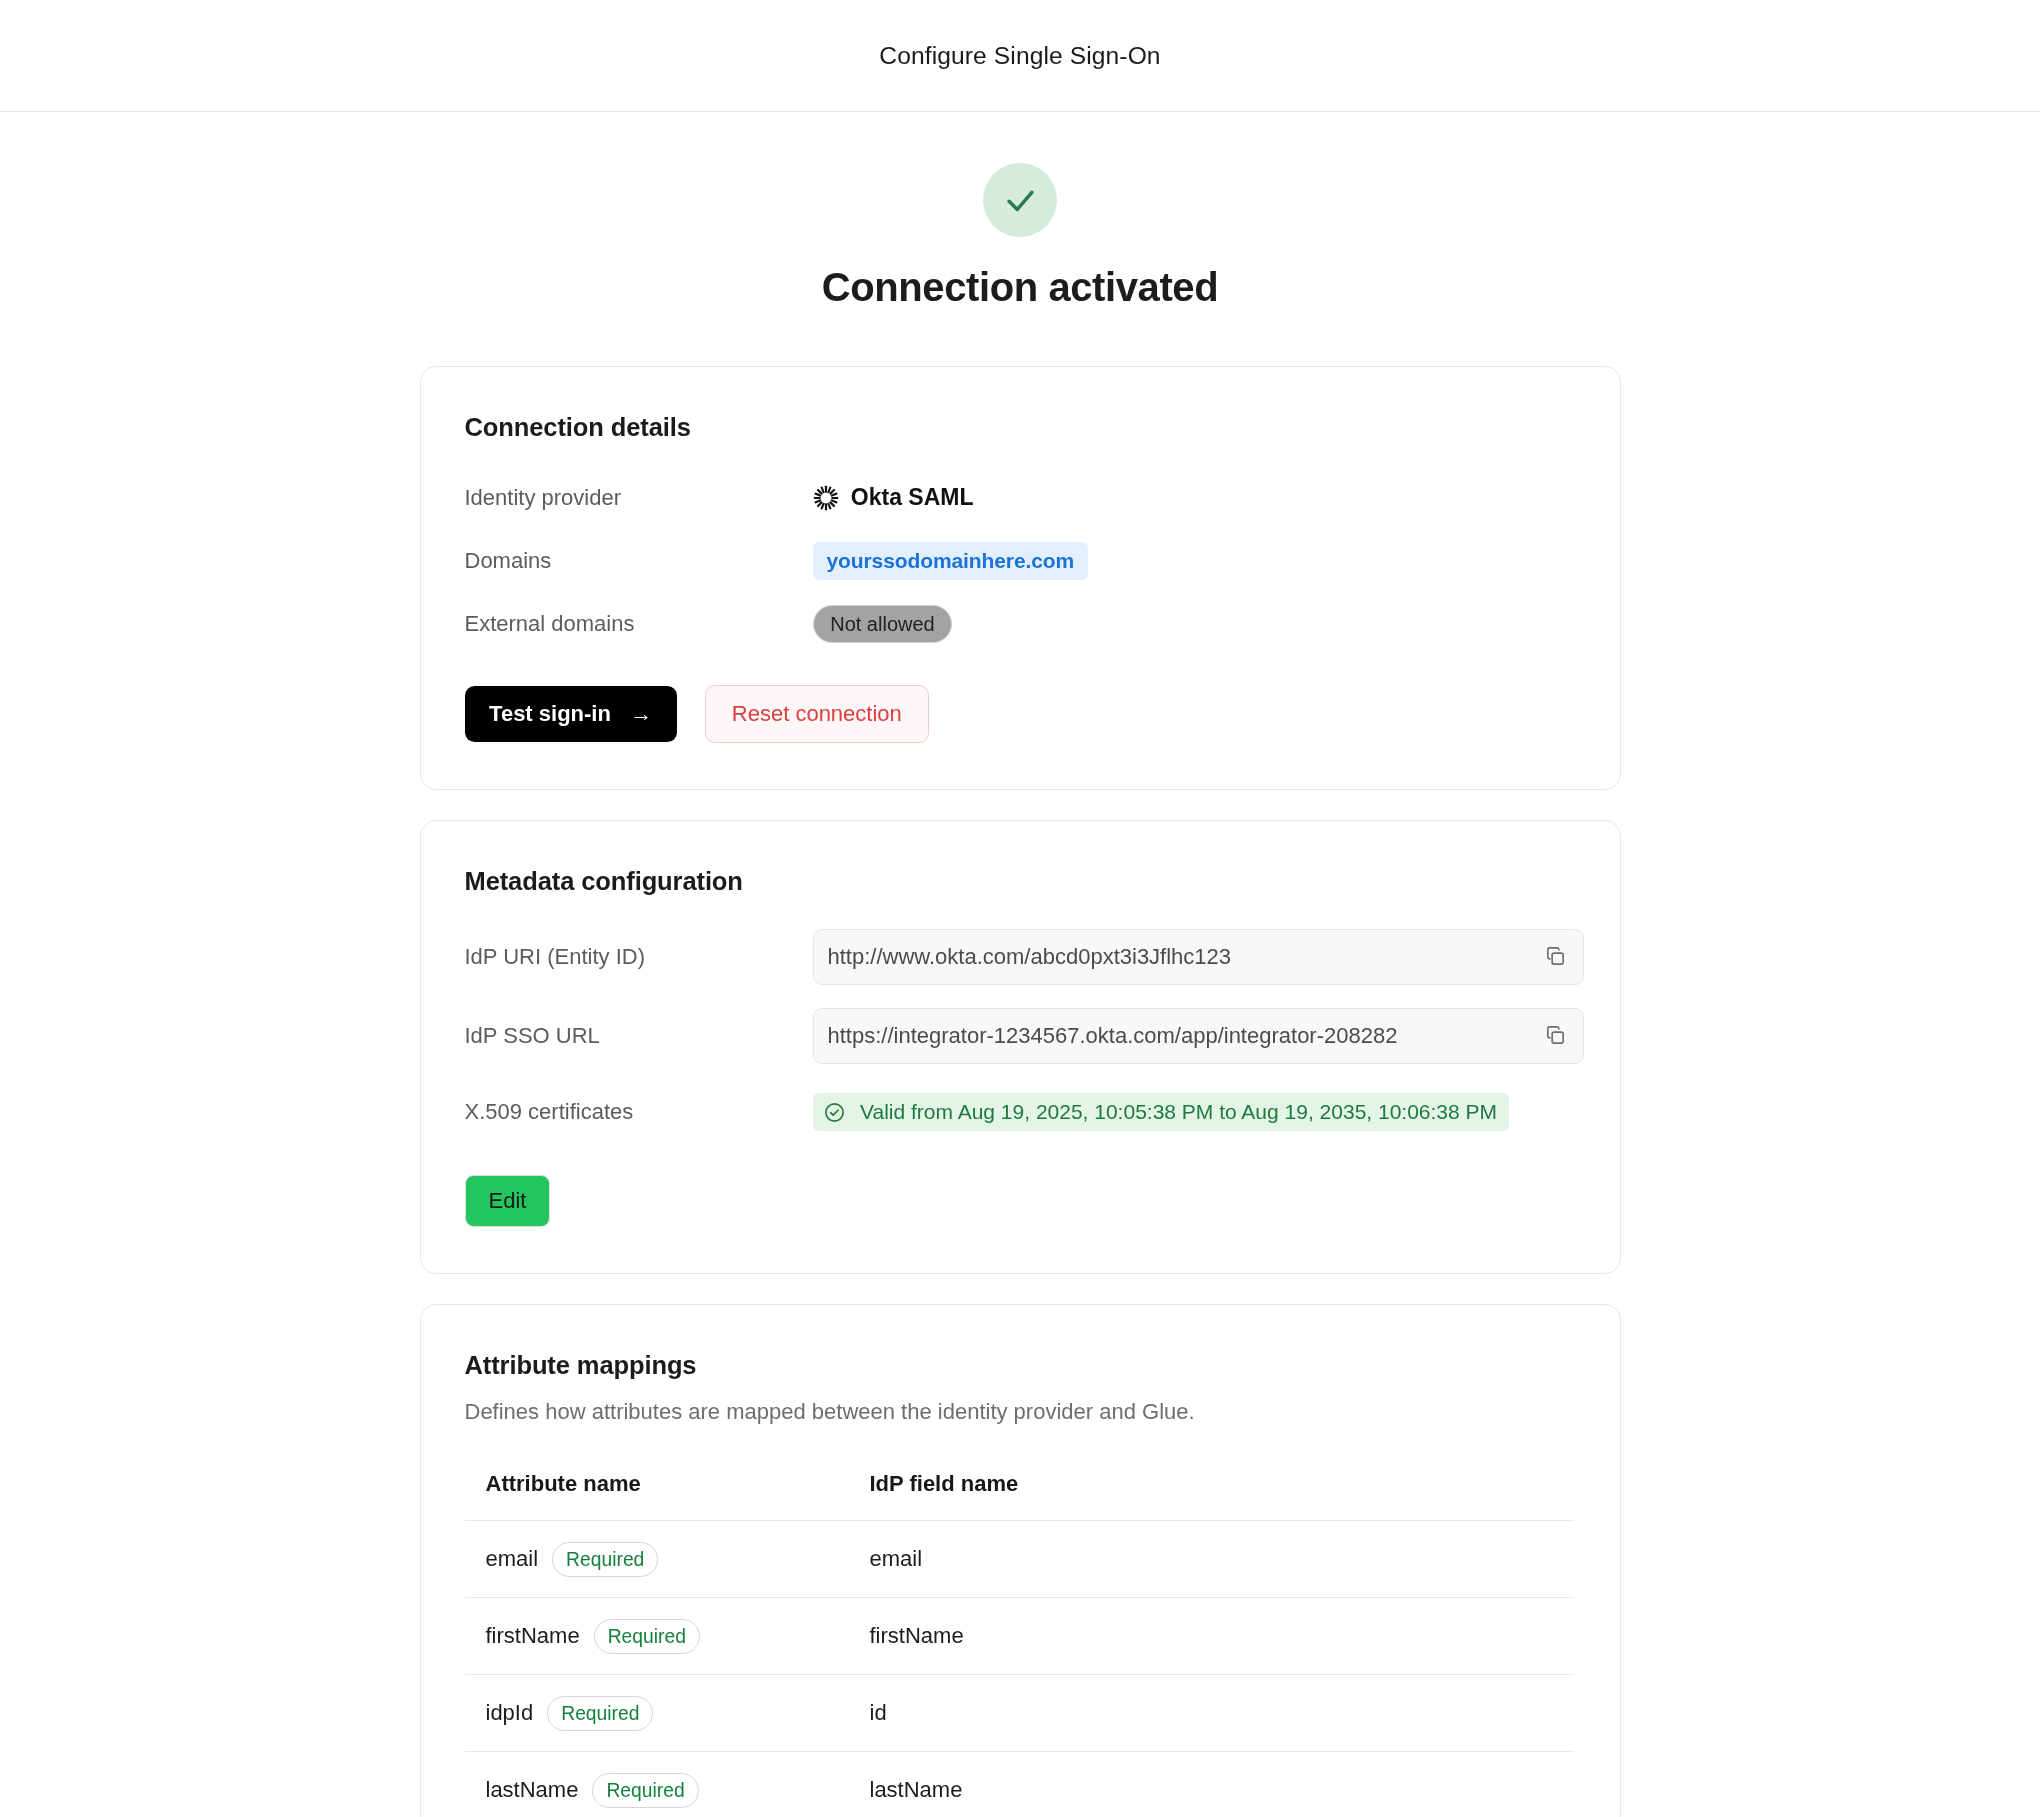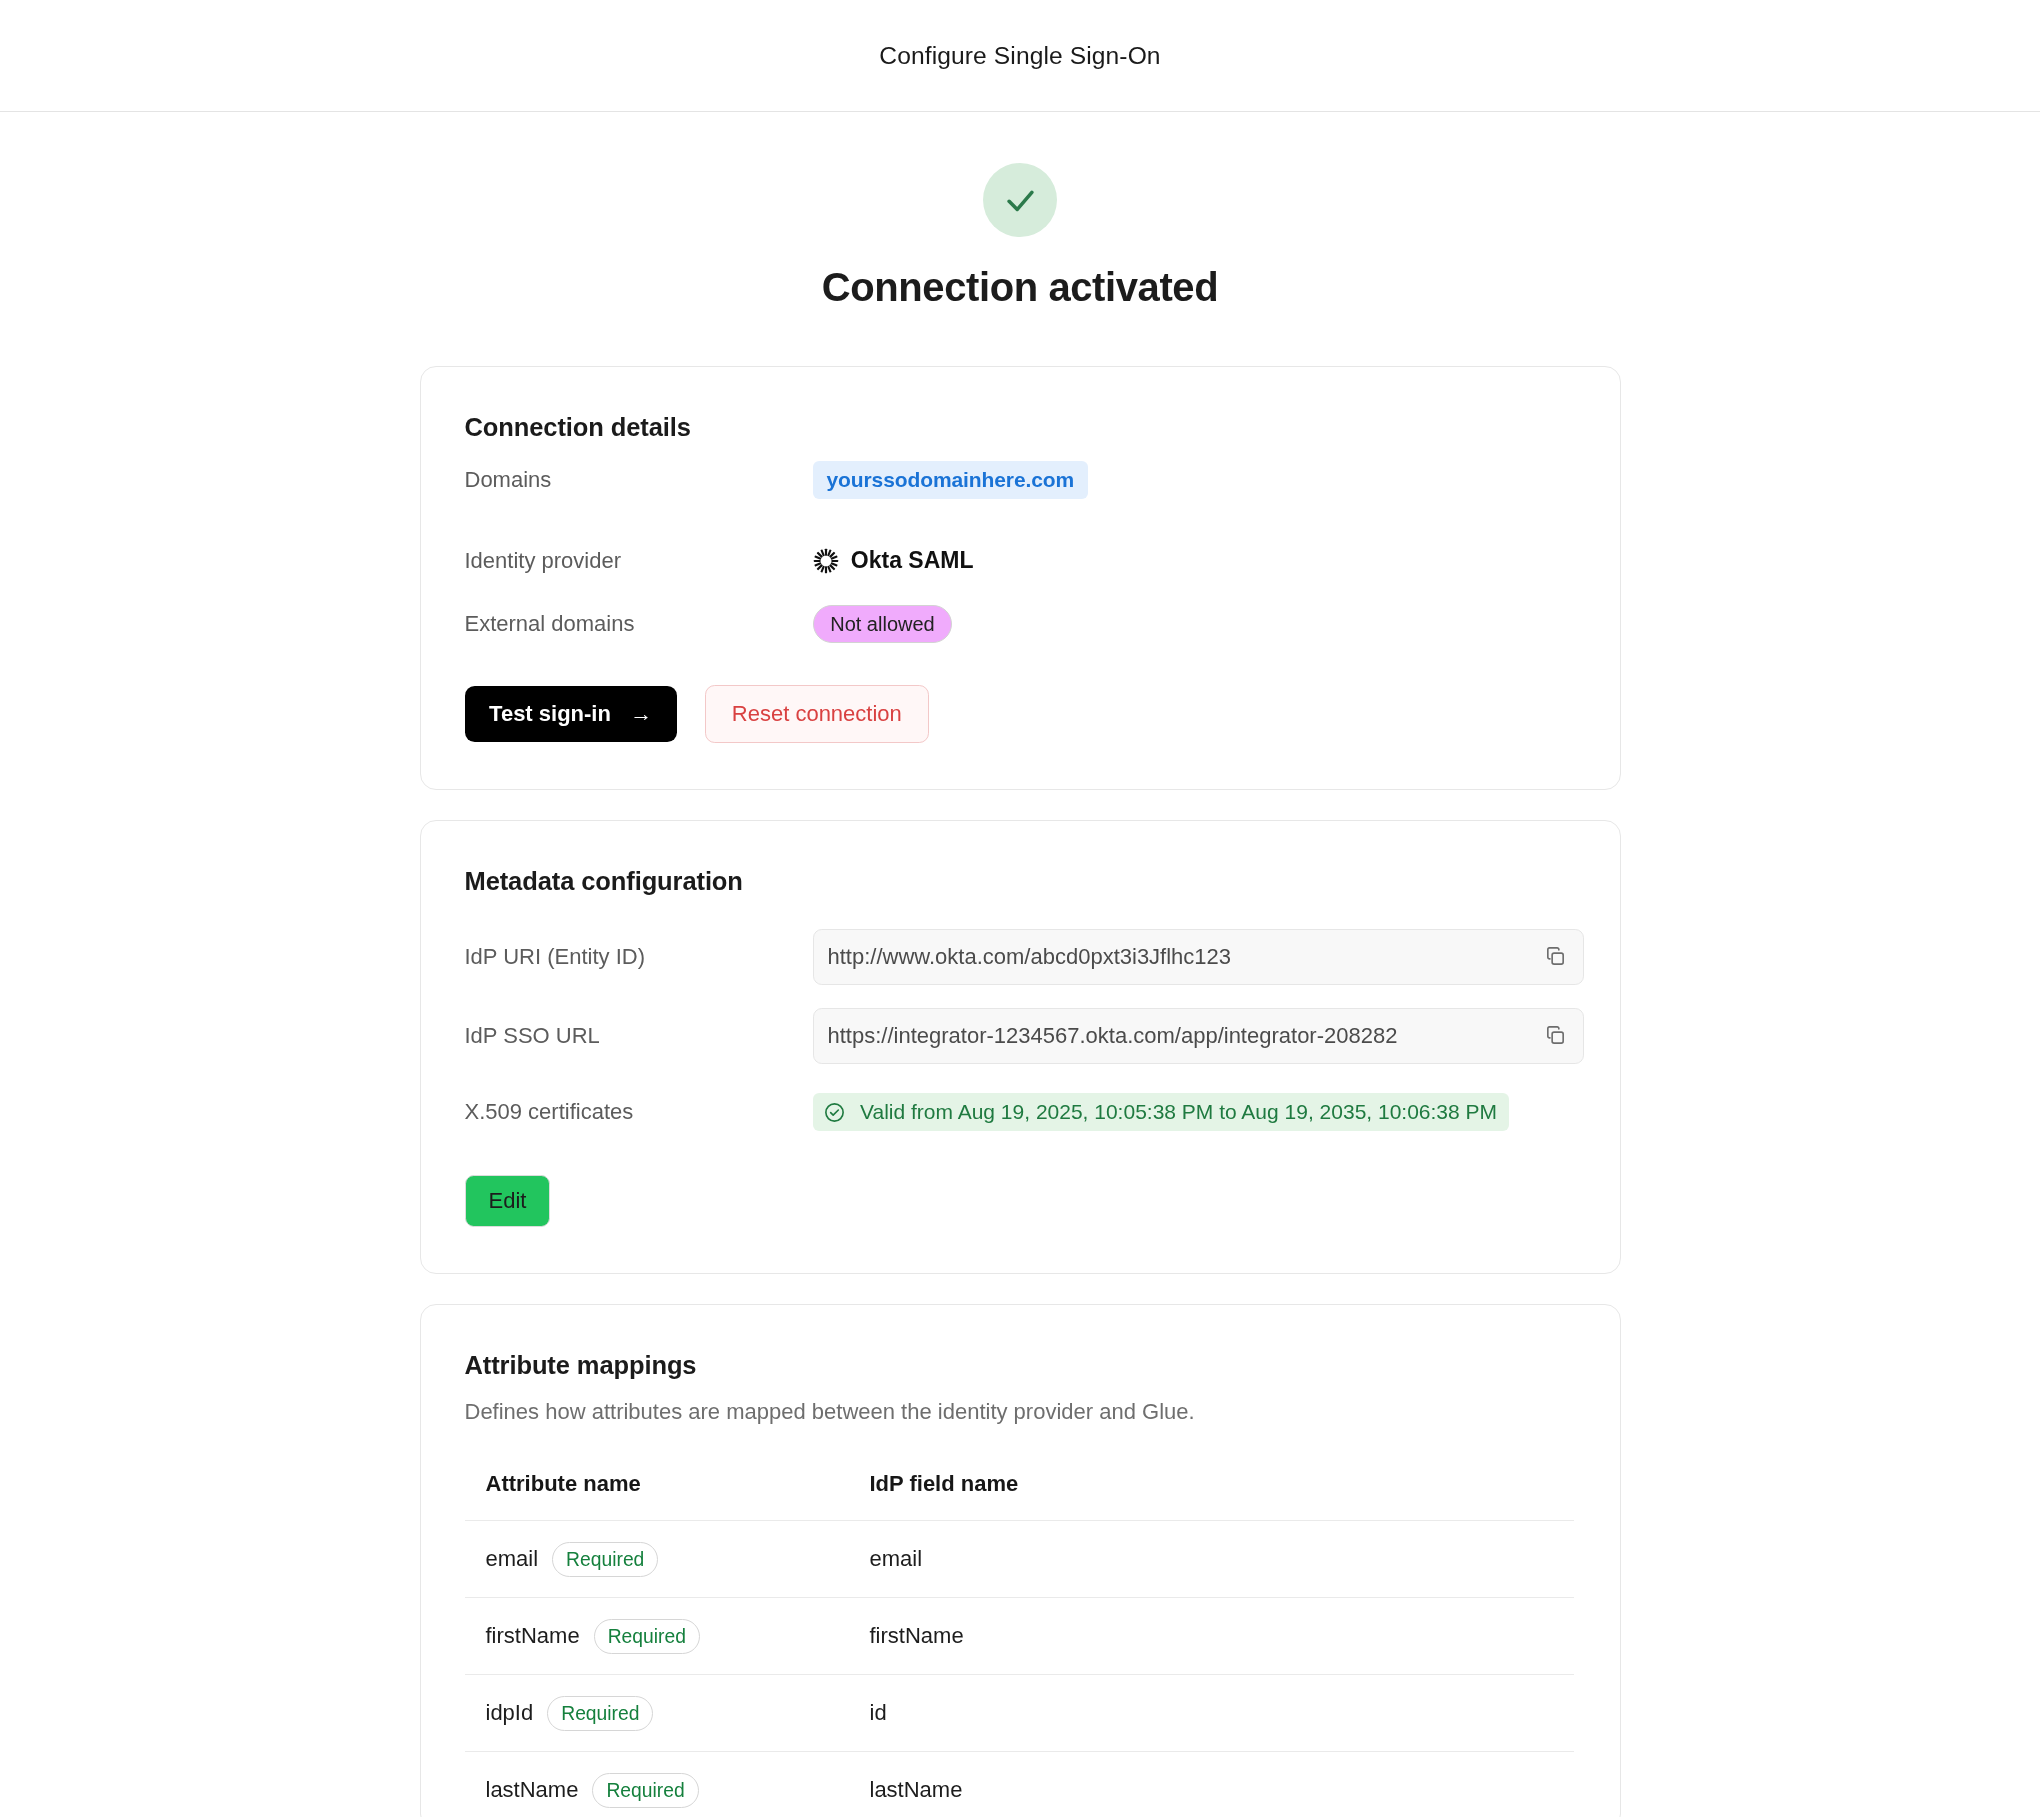--- a/index.html
+++ b/index.html
@@ -126,21 +126,21 @@
     border-radius: 6.1px;
     letter-spacing: -0.1px;
   }
 
   .pill-outline {
     border: 1.8px solid #d3d3d3;
     border-radius: 877px;
     padding: 5.3px 16.7px;
     font-size: 20px;
     color: #222222;
-    background: #f0abfc;
+    background: #a3a3a3;
     line-height: 1.25;
   }
 
   
   .button-row {
     display: flex;
     align-items: center;
     gap: 28px;
     margin-top: 35px;
   }
@@ -288,27 +288,20 @@
       <svg width="39" height="39" viewBox="0 0 24 24" fill="none">
         <path d="M5 12.5L10 17.5L19 7" stroke="#2c7a4b" stroke-width="2.2" stroke-linecap="round" stroke-linejoin="round"></path>
       </svg>
     </div>
     <div class="status-title">Connection activated</div>
   </div>
 
   <div class="card" id="card-connection">
     <div class="card-pad">
       <div class="card-title">Connection details</div>
-
-      <div class="detail-row" id="row-domains">
-        <div class="detail-label">Domains</div>
-        <div class="detail-value">
-          <span class="domain-chip">yourssodomainhere.com</span>
-        </div>
-      </div>
 
       <div class="detail-row" id="row-identity-provider">
         <div class="detail-label">Identity provider</div>
         <div class="detail-value">
           <div class="idp-value">
             <svg class="okta-mark" viewBox="0 0 32 32">
               <g fill="#111111">
                 <g transform="translate(16,16)">
                   <rect x="-1.35" y="-15" width="2.7" height="8.4" rx="0.6" transform="rotate(0)"></rect>
                   <rect x="-1.3" y="-15" width="2.6" height="8.4" rx="0.6" transform="rotate(22.5)"></rect>
@@ -327,20 +320,27 @@
                   <rect x="-1.35" y="-15" width="2.7" height="8.4" rx="0.6" transform="rotate(315)"></rect>
                   <rect x="-1.3" y="-15" width="2.6" height="8.4" rx="0.6" transform="rotate(337.5)"></rect>
                 </g>
               </g>
             </svg>
             <span>Okta SAML</span>
           </div>
         </div>
       </div>
 
+      <div class="detail-row" id="row-domains">
+        <div class="detail-label">Domains</div>
+        <div class="detail-value">
+          <span class="domain-chip">yourssodomainhere.com</span>
+        </div>
+      </div>
+
       <div class="detail-row" id="row-external-domains">
         <div class="detail-label">External domains</div>
         <div class="detail-value">
           <span class="pill-outline">Not allowed</span>
         </div>
       </div>
 
       <div class="button-row">
         <button class="btn btn-primary">
           <span>Test sign-in</span>

